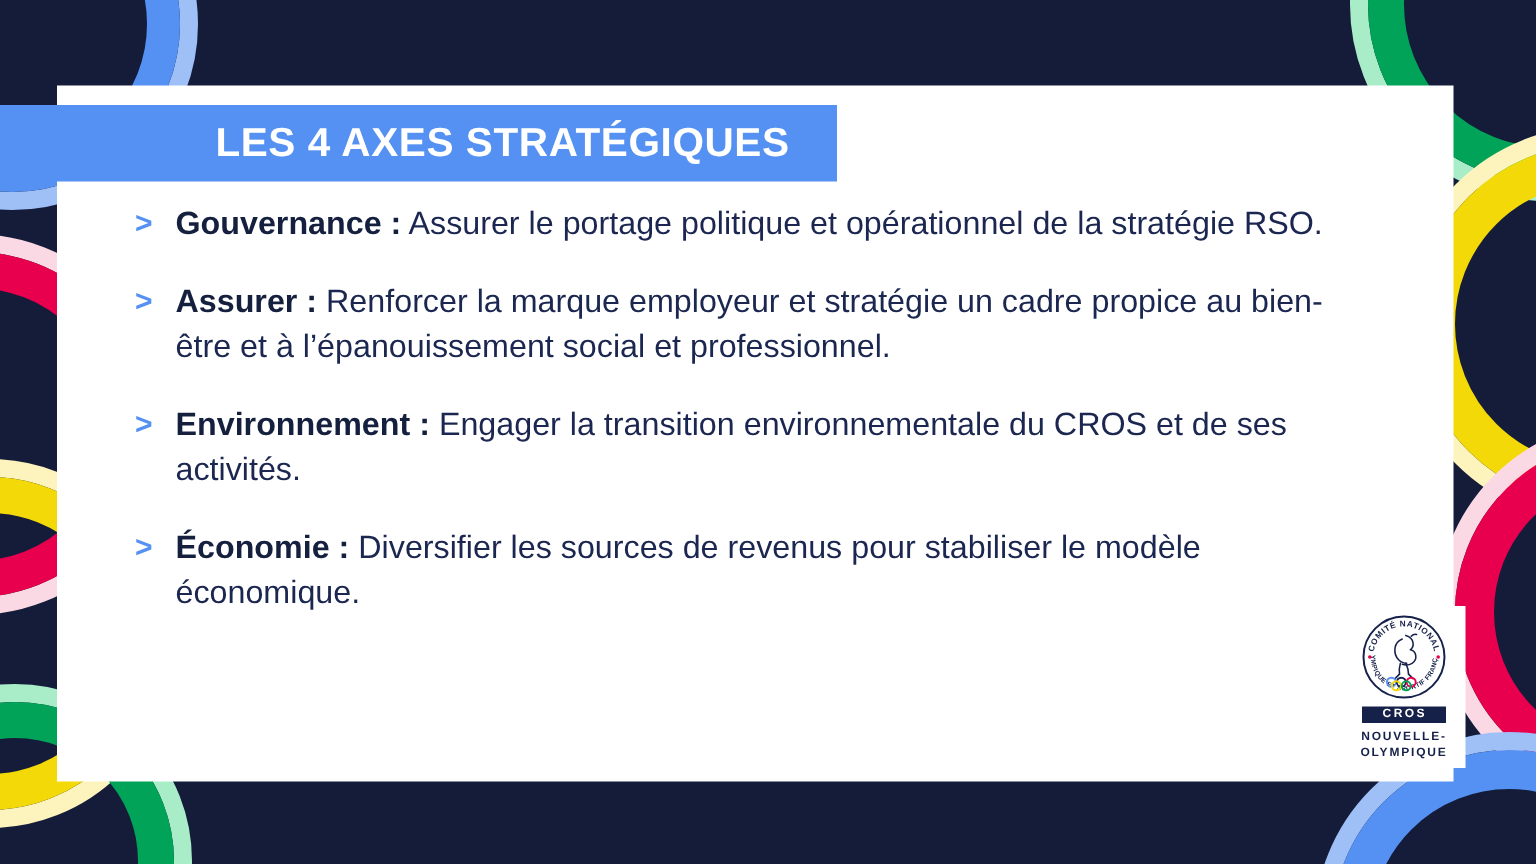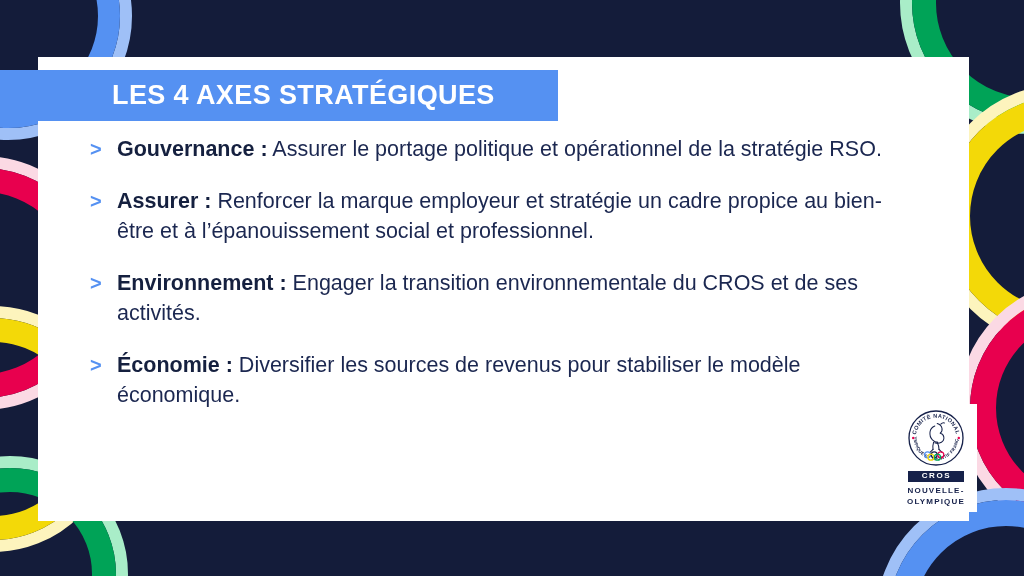--- a/index.html
+++ b/index.html
@@ -79,20 +79,21 @@
   
   #title-banner {
     position: absolute;
     left: 0;
     top: 70px;
     width: 558px;
     height: 51px;
     background: #5591f2;
     display: flex;
     align-items: center;
+    justify-content: center;
   }
   #title-text {
     margin-left: 112px;
     color: #ffffff;
     font-size: 27px;
     font-weight: bold;
     letter-spacing: 0.4px;
     white-space: nowrap;
   }
 

